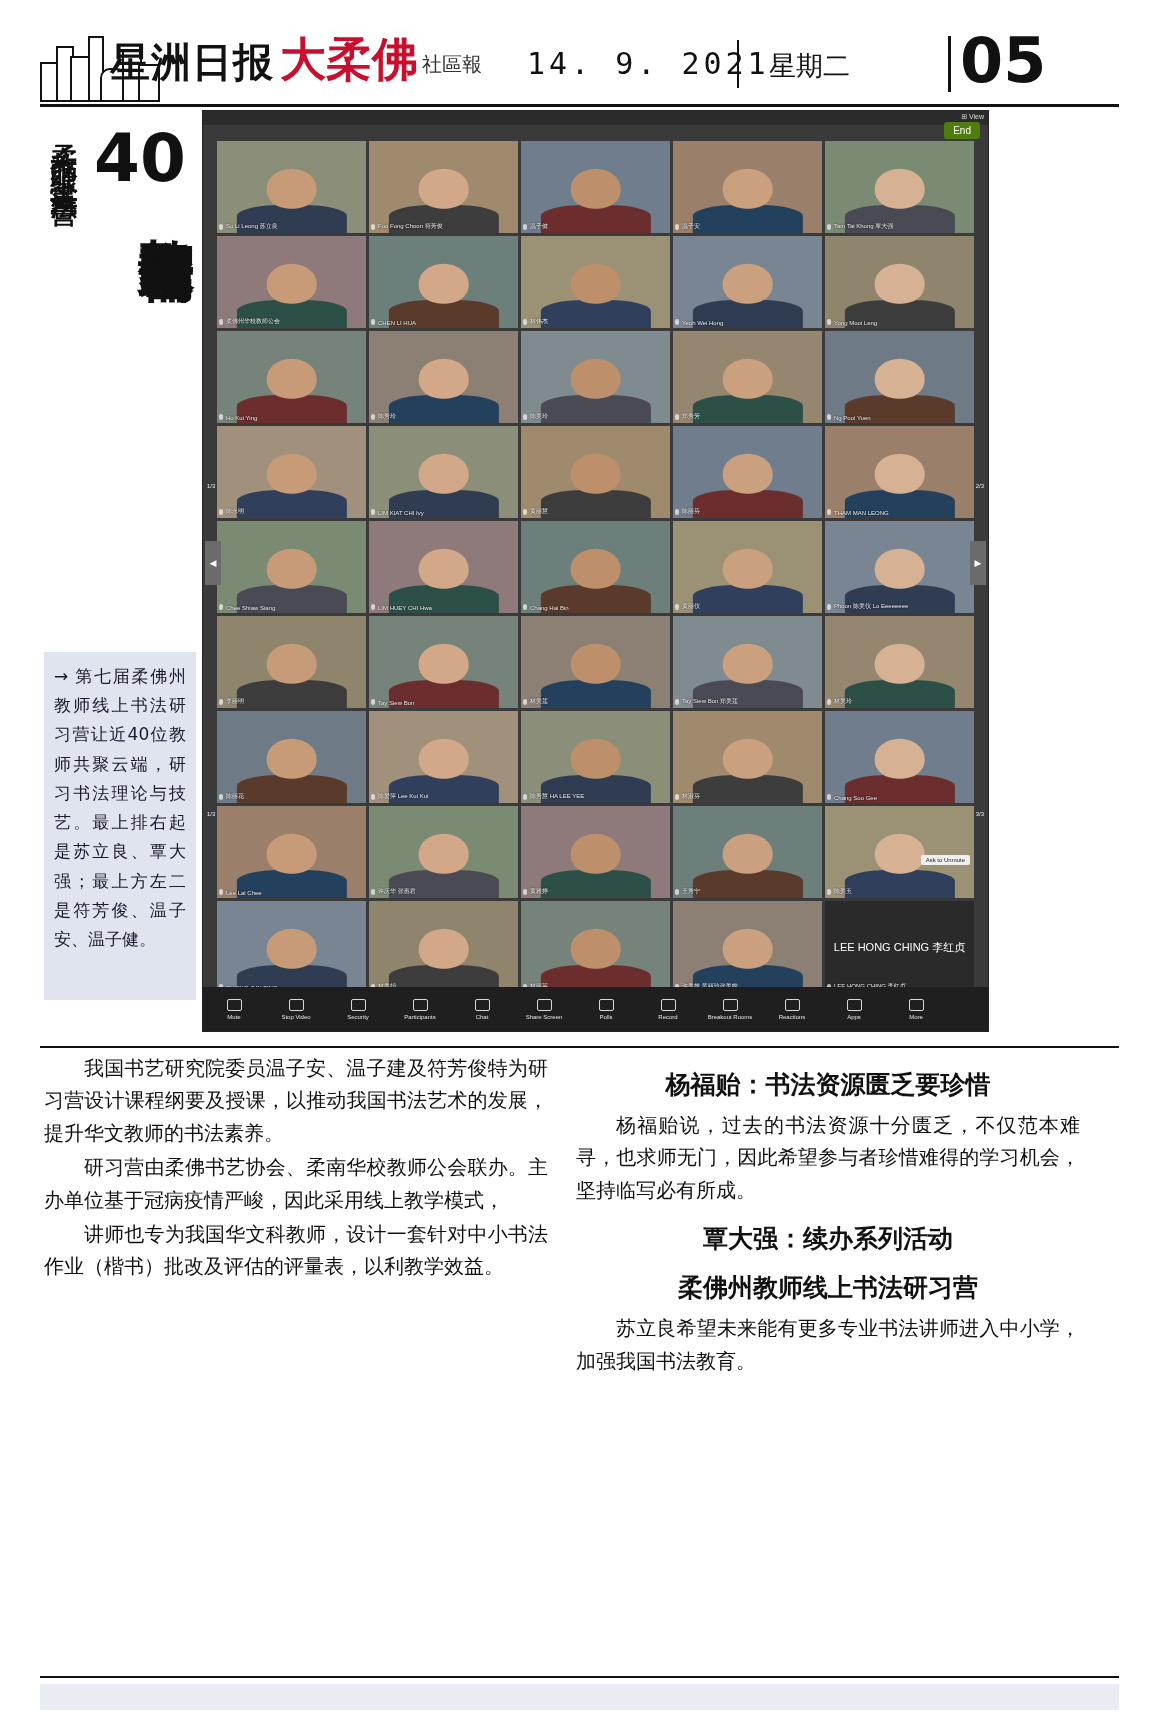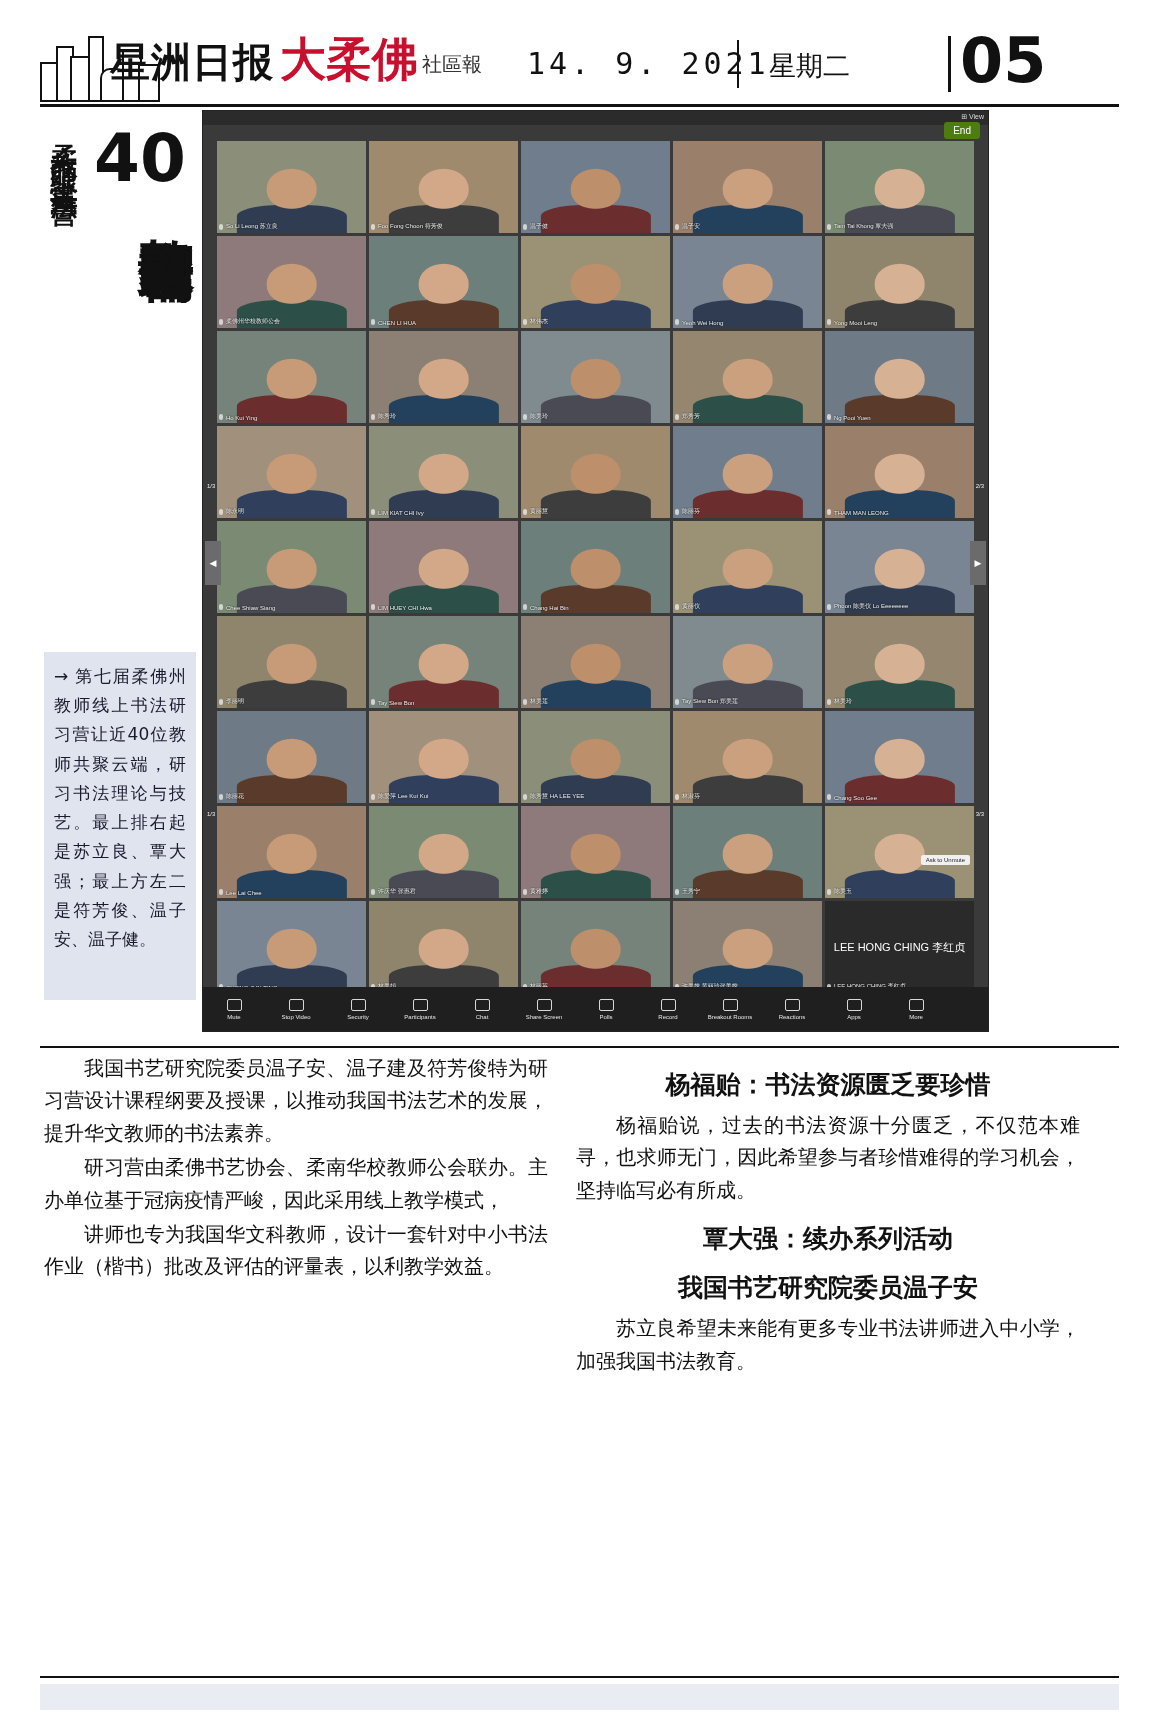--- a/index.html
+++ b/index.html
@@ -478,18 +478,18 @@
   <div class="colrule"></div>
   <div class="colA" id="colA">
       <p class="para ind">我国书艺研究院委员温子安、温子建及符芳俊特为研习营设计课程纲要及授课，以推动我国书法艺术的发展，提升华文教师的书法素养。</p>
       <p class="para ind">研习营由柔佛书艺协会、柔南华校教师公会联办。主办单位基于冠病疫情严峻，因此采用线上教学模式，</p>
       <p class="para ind">讲师也专为我国华文科教师，设计一套针对中小书法作业（楷书）批改及评估的评量表，以利教学效益。</p>
     </div>
   <div class="colB" id="colB">
       <div class="subhead">杨福贻：书法资源匮乏要珍惜</div>
       <p class="para ind">杨福贻说，过去的书法资源十分匮乏，不仅范本难寻，也求师无门，因此希望参与者珍惜难得的学习机会，坚持临写必有所成。</p>
       <div class="subhead">覃大强：续办系列活动</div>
-      <div class="subhead">我国书艺研究院委员温子安</div>
+      <div class="subhead">柔佛州教师线上书法研习营</div>
       <p class="para ind">苏立良希望未来能有更多专业书法讲师进入中小学，加强我国书法教育。</p>
     </div>
   <div class="footrule"></div>
   <div class="footbar"></div>
 </div>
 
 </body></html>

